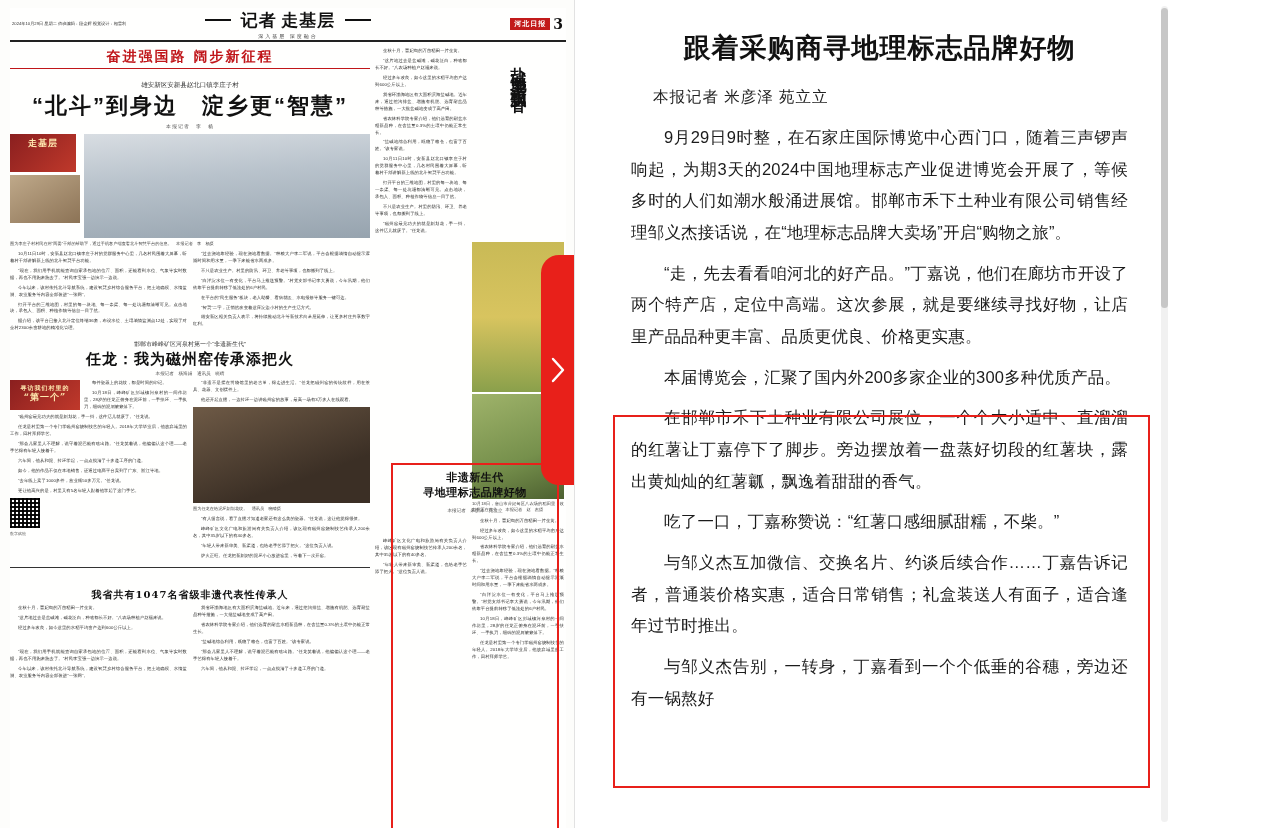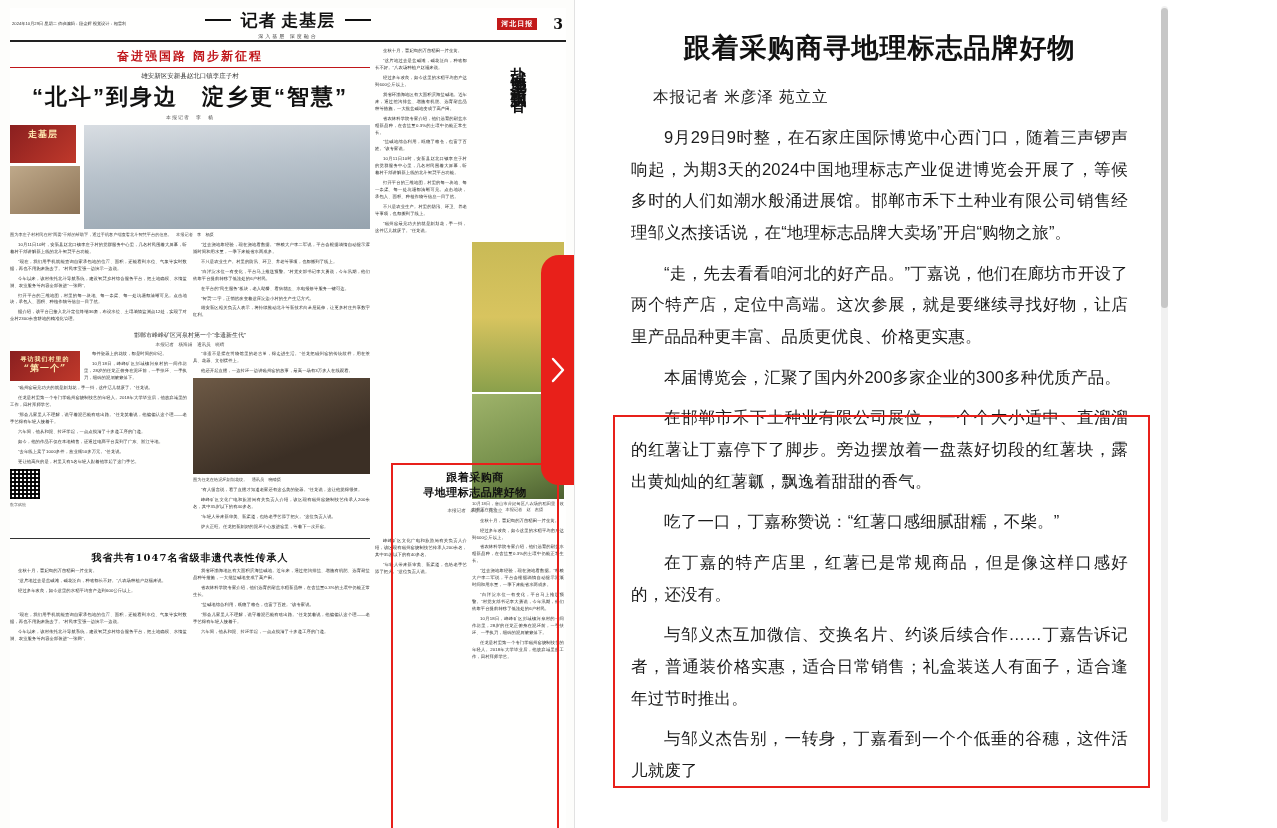--- a/index.html
+++ b/index.html
@@ -75,21 +75,21 @@
     letter-spacing: 2px;
     margin-top: 1px;
   }
   .mh-right {
     width: 120px;
     text-align: right;
     padding-right: 3px;
     display: flex;
     align-items: center;
     justify-content: flex-end;
-    gap: 16px;
+    gap: 3px;
   }
   .mh-logo {
     background: #c21a1a;
     color: #fff;
     font-size: 7px;
     font-weight: bold;
     padding: 1px 4px;
     letter-spacing: 1px;
     font-family: "DejaVu Serif", serif;
   }
@@ -109,26 +109,26 @@
   }
   .col { position: relative; }
   .col-a { width: 360px; }
   .col-b { width: 92px; }
   .col-c { width: 92px; }
 
   .banner-red {
     text-align: center;
     color: #c0161a;
     font-weight: bold;
-    font-size: 12px;
+    font-size: 14px;
     letter-spacing: 2px;
     font-family: "DejaVu Serif", serif;
     border-bottom: 1px solid #c0161a;
     padding-bottom: 2px;
-    margin-bottom: 4px;
+    margin-bottom: 12px;
   }
   .kicker {
     text-align: center;
     font-size: 6.5px;
     color: #333;
     margin-bottom: 2px;
   }
   .headline-1 {
     text-align: center;
     font-family: Liberation Sans, sans-serif;
@@ -267,21 +267,21 @@
   .tiny-label { font-size: 4px; color:#666; }
 
   .bar-head {
     text-align:center;
     font-family: "DejaVu Serif", serif;
     font-weight: bold;
     font-size: 10px;
     letter-spacing: 1px;
     color:#111;
     border-top: 1px solid #333;
-    padding-top: 12px;
+    padding-top: 20px;
     margin-top: 4px;
   }
   .bar-head-2 {
     text-align:center;
     font-family: "DejaVu Serif", serif;
     font-weight: bold;
     font-size: 9px;
     letter-spacing: 1px;
     color:#111;
     margin: 4px 0 3px;
@@ -451,20 +451,21 @@
               <p>“过去浇地靠经验，现在浇地看数据。”种粮大户李二军说，平台会根据墒情自动提示灌溉时间和用水量，一季下来能省水两成多。</p>
               <p>不只是农业生产。村里的防汛、环卫、养老等事项，也都搬到了线上。</p>
               <p>“白洋淀水位一有变化，平台马上推送预警。”村党支部书记李大勇说，今年汛期，他们依靠平台提前转移了低洼处的6户村民。</p>
               <p>在平台的“民生服务”板块，老人助餐、看病就医、水电报修等服务一键可达。</p>
               <p>“智慧”二字，正悄然改变着这座淀边小村的生产生活方式。</p>
               <p>雄安新区相关负责人表示，将持续推动北斗等新技术向基层延伸，让更多村庄共享数字红利。</p>
             </div>
           </div>
 
           <div class="sub-kicker">邯郸市峰峰矿区河泉村第一个“非遗新生代”</div>
+          <div class="headline-2">任龙：我为磁州窑传承添把火</div>
           <div class="byline2">本报记者　杨海娟　通讯员　晓晴</div>
 
           <div class="two-col">
             <div style="flex:1;">
               <div class="badge-series">
                 <span>寻访我们村里的</span>
                 <b>“第一个”</b>
               </div>
               <div class="txtcol">
                 <p>每件瓷器上的花纹，都是时间的印记。</p>
@@ -556,21 +557,21 @@
               <p>“过去浇地靠经验，现在浇地看数据。”种粮大户李二军说，平台会根据墒情自动提示灌溉时间和用水量，一季下来能省水两成多。</p>
               <p>“白洋淀水位一有变化，平台马上推送预警。”村党支部书记李大勇说，今年汛期，他们依靠平台提前转移了低洼处的6户村民。</p>
               <p>10月18日，峰峰矿区彭城镇河泉村的一间作坊里，28岁的任龙正俯身在泥坯前，一手扶坯、一手执刀，细碎的泥屑簌簌落下。</p>
               <p>任龙是村里第一个专门学磁州窑烧制技艺的年轻人。2018年大学毕业后，他放弃城里的工作，回村拜师学艺。</p>
             </div>
           </div>
         </div>
       </div>
 
       <div class="np-hl-title">
-        <div>跟着采购商</div>
+        <div>非遗新生代</div>
         <div>寻地理标志品牌好物</div>
       </div>
       <div class="np-hl-by">本报记者　米彦泽　苑立立</div>
       <div class="np-highlight"></div>
     </div>
 
     <div class="flip-btn">
       <svg width="16" height="26" viewBox="0 0 16 26">
         <path d="M3 2 L13 13 L3 24" fill="none" stroke="#ffffff" stroke-width="2.4" stroke-linecap="round" stroke-linejoin="round"></path>
       </svg>
@@ -579,22 +580,21 @@
 
   <div class="reader-pane">
     <h1 class="reader-title">跟着采购商寻地理标志品牌好物</h1>
     <div class="reader-byline">本报记者 米彦泽 苑立立</div>
 
     <p class="reader-p">9月29日9时整，在石家庄国际博览中心西门口，随着三声锣声响起，为期3天的2024中国地理标志产业促进博览会开展了，等候多时的人们如潮水般涌进展馆。邯郸市禾下土种业有限公司销售经理邹义杰接话说，在“地理标志品牌大卖场”开启“购物之旅”。</p>
     <p class="reader-p">“走，先去看看咱河北的好产品。”丁嘉说，他们在廊坊市开设了两个特产店，定位中高端。这次参展，就是要继续寻找好物，让店里产品品种更丰富、品质更优良、价格更实惠。</p>
     <p class="reader-p">本届博览会，汇聚了国内外200多家企业的300多种优质产品。</p>
     <p class="reader-p">在邯郸市禾下土种业有限公司展位，一个个大小适中、直溜溜的红薯让丁嘉停下了脚步。旁边摆放着一盘蒸好切段的红薯块，露出黄灿灿的红薯瓤，飘逸着甜甜的香气。</p>
     <p class="reader-p">吃了一口，丁嘉称赞说：“红薯口感细腻甜糯，不柴。”</p>
-    <p class="reader-p">在丁嘉的特产店里，红薯已是常规商品，但是像这样口感好的，还没有。</p>
     <p class="reader-p">与邹义杰互加微信、交换名片、约谈后续合作……丁嘉告诉记者，普通装价格实惠，适合日常销售；礼盒装送人有面子，适合逢年过节时推出。</p>
-    <p class="reader-p">与邹义杰告别，一转身，丁嘉看到一个个低垂的谷穗，这件活儿就废了</p>
+    <p class="reader-p">与邹义杰告别，一转身，丁嘉看到一个个低垂的谷穗，旁边还有一锅熬好</p>
 
     <div class="reader-highlight"></div>
 
     <div class="scrollbar-track"></div>
     <div class="scrollbar-thumb"></div>
   </div>
 </div>
 
 </body></html>

